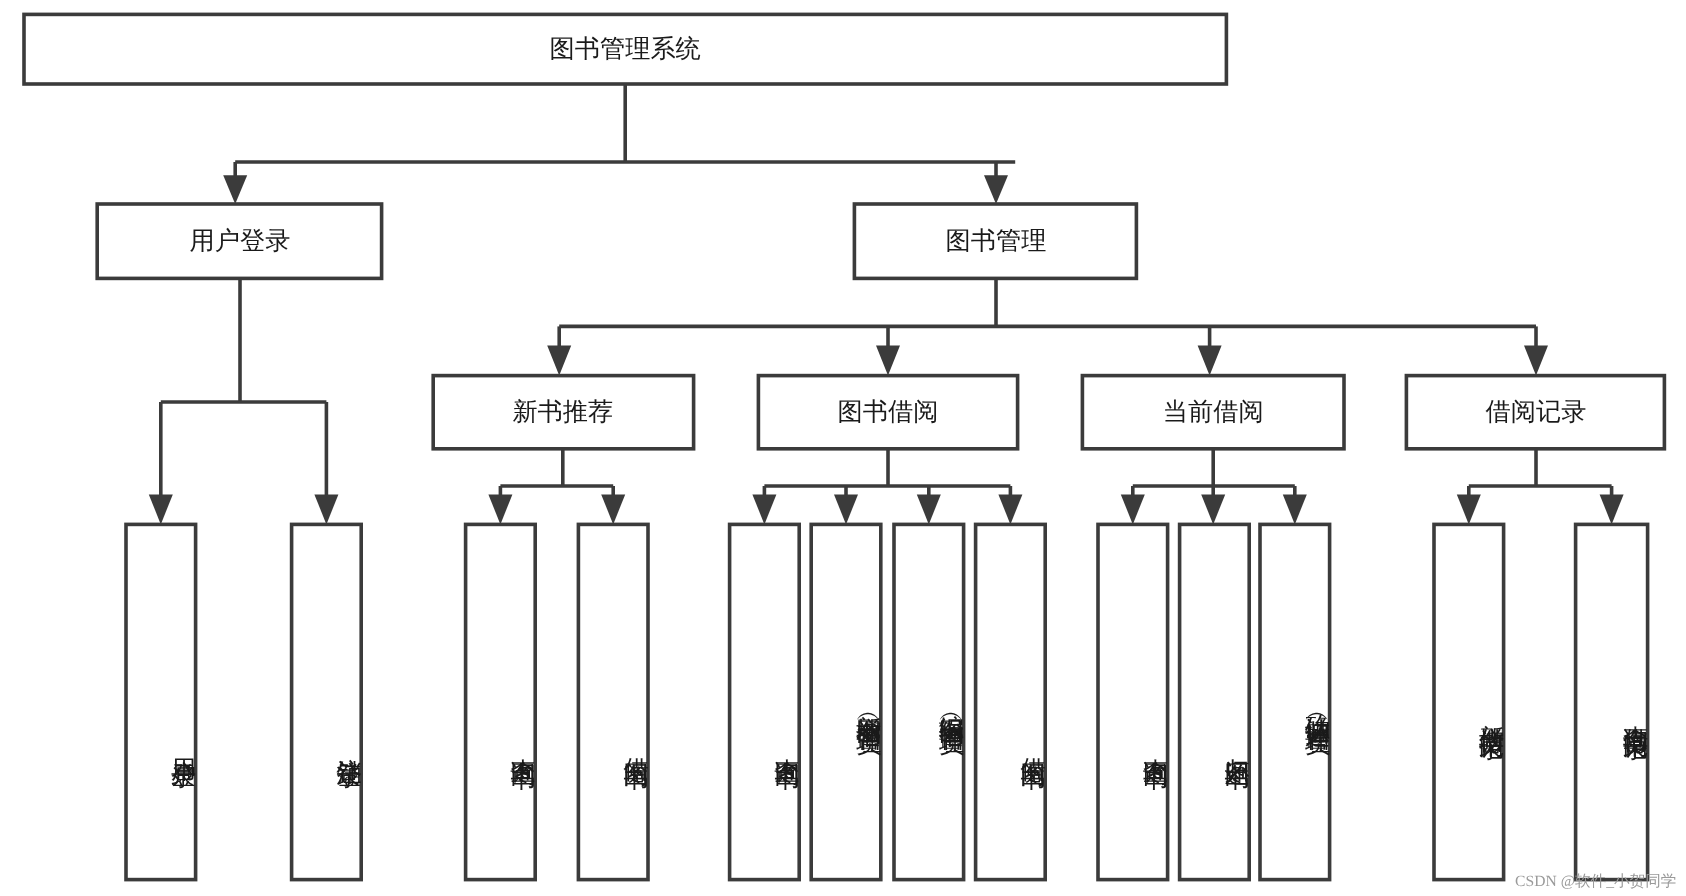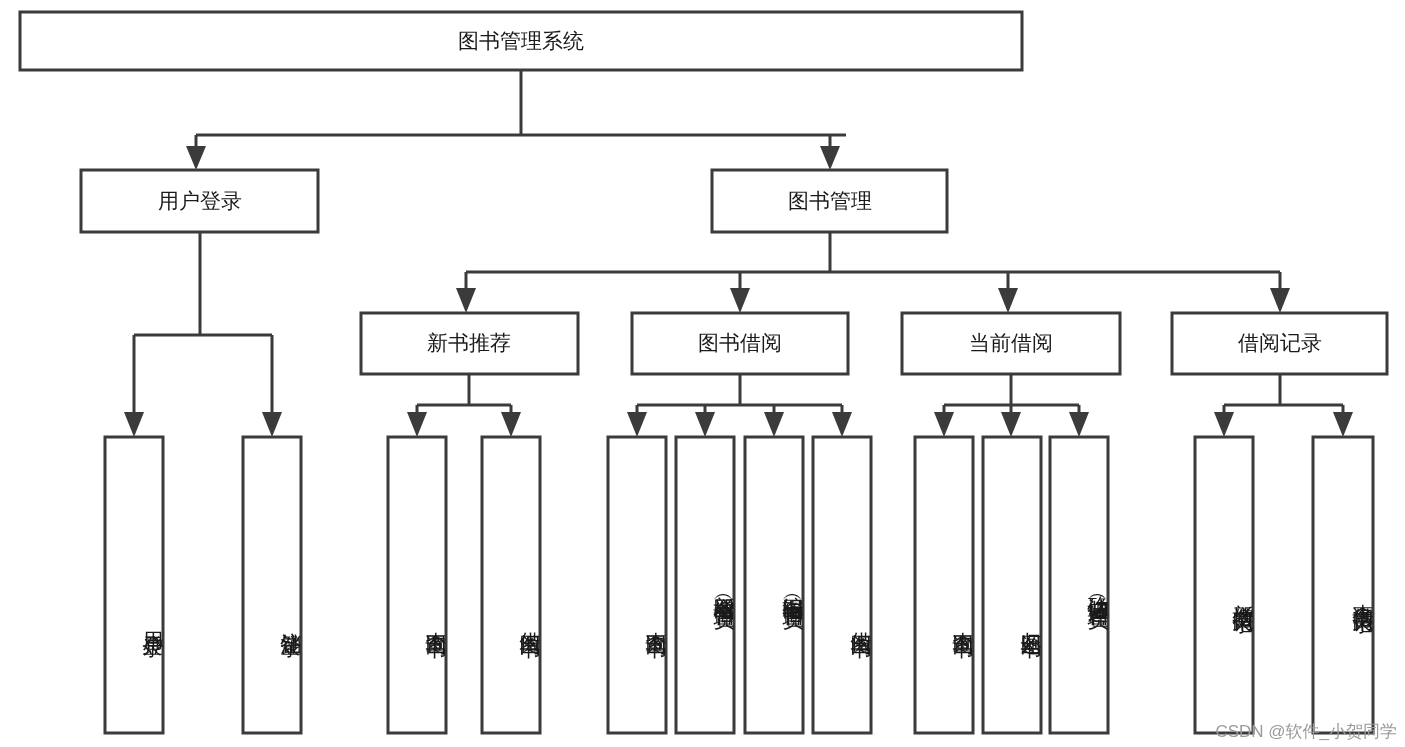--- a/index.html
+++ b/index.html
@@ -61,22 +61,22 @@
     line-height: 1;
     display: flex;
     align-items: flex-start;
     justify-content: center;
     pointer-events: none;
   }
   .watermark {
     position: absolute;
     right: 8px;
     bottom: 4px;
-    font-family: Liberation Sans, sans-serif;
-    font-size: 17px;
+    font-family: Liberation Serif, serif;
+    font-size: 13px;
     color: #9a9a9a;
     white-space: nowrap;
   }
 </style>
 </head>
 <body>
 
 <div id="diagram-root">
 
   <svg id="flow" viewBox="0 0 1405 747">

